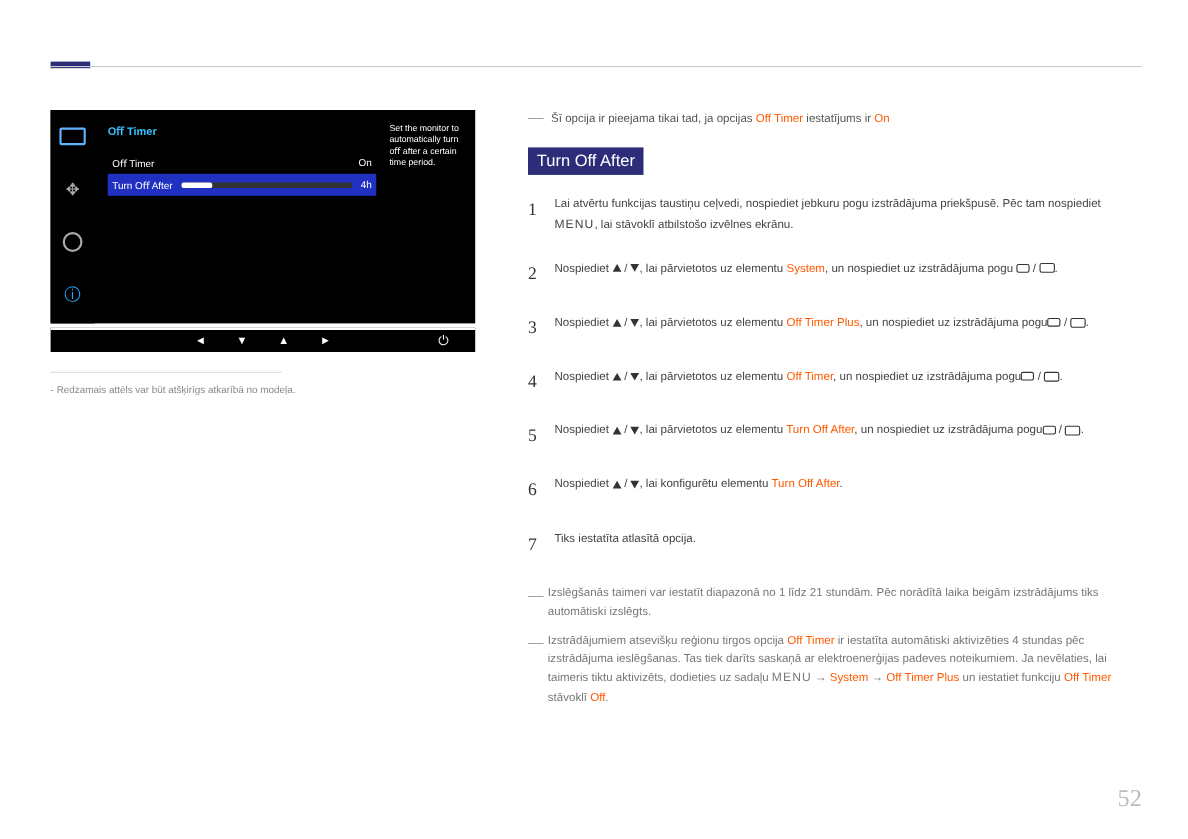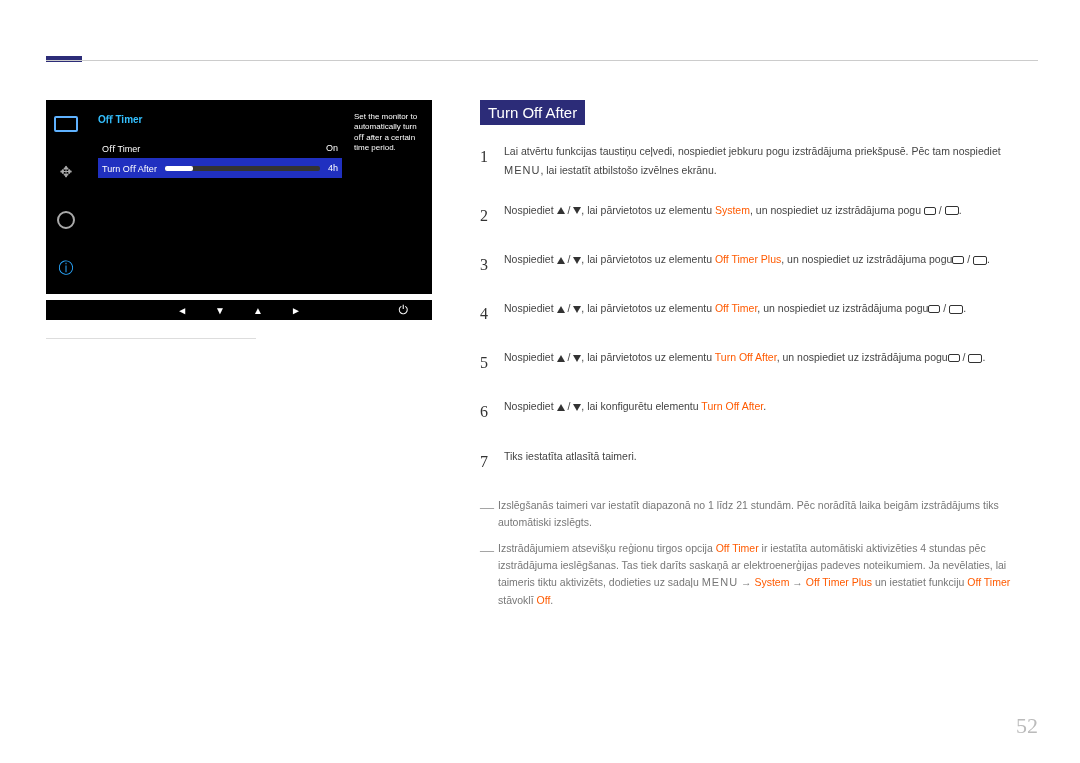--- a/index.html
+++ b/index.html
@@ -88,32 +88,37 @@
       <div class="help-box">Set the monitor to automatically turn oﬀ after a certain time period.</div>
     </div>
     <div class="nav-bar">
       <span>◄</span>
       <span>▼</span>
       <span>▲</span>
       <span>►</span>
       <span class="pwr">⏻</span>
     </div>
     <div class="sep"></div>
+    <div class="caption">Redzamais attēls var būt atšķirīgs atkarībā no modeļa.</div>
   </div>
 
   <div class="right">
+    <div class="note-line">
+      <span class="dash">―</span>
+      <span>Šī opcija ir pieejama tikai tad, ja opcijas </span><span class="highlight">Off Timer</span><span> iestatījums ir </span><span class="highlight">On</span>
+    </div>
 
     <div class="section-title">Turn Off After</div>
 
     <div class="steps">
 
       <div class="step">
         <div class="num">1</div>
         <div class="txt">
-          <span>Lai atvērtu funkcijas taustiņu ceļvedi, nospiediet jebkuru pogu izstrādājuma priekšpusē. Pēc tam nospiediet </span><span class="menu-word">MENU</span><span>, lai iestatīt atbilstošo izvēlnes ekrānu.</span>
+          <span>Lai atvērtu funkcijas taustiņu ceļvedi, nospiediet jebkuru pogu izstrādājuma priekšpusē. Pēc tam nospiediet </span><span class="menu-word">MENU</span><span>, lai stāvoklī atbilstošo izvēlnes ekrānu.</span>
         </div>
       </div>
 
       <div class="step">
         <div class="num">2</div>
         <div class="txt">
           <span>Nospiediet </span><span class="tri-up"></span> / <span class="tri-down"></span><span>, lai pārvietotos uz elementu </span><span class="highlight">System</span><span>, un nospiediet uz izstrādājuma pogu </span> <span class="glyph-rect"></span> / <span class="glyph-enter"></span>.
         </div>
       </div>
 
@@ -140,21 +145,21 @@
 
       <div class="step">
         <div class="num">6</div>
         <div class="txt">
           <span>Nospiediet </span><span class="tri-up"></span> / <span class="tri-down"></span><span>, lai konfigurētu elementu </span><span class="highlight">Turn Off After</span><span>.</span>
         </div>
       </div>
 
       <div class="step">
         <div class="num">7</div>
-        <div class="txt">Tiks iestatīta atlasītā taimeri.</div>
+        <div class="txt">Tiks iestatīta atlasītā opcija.</div>
       </div>
     </div>
 
     <div class="foot-note">
       <span class="dash">―</span>
       <span class="body">Izslēgšanās taimeri var iestatīt diapazonā no 1 līdz 21 stundām. Pēc norādītā laika beigām izstrādājums tiks automātiski izslēgts.</span>
     </div>
 
     <div class="foot-note" style="margin-top:10px;">
       <span class="dash">―</span>

